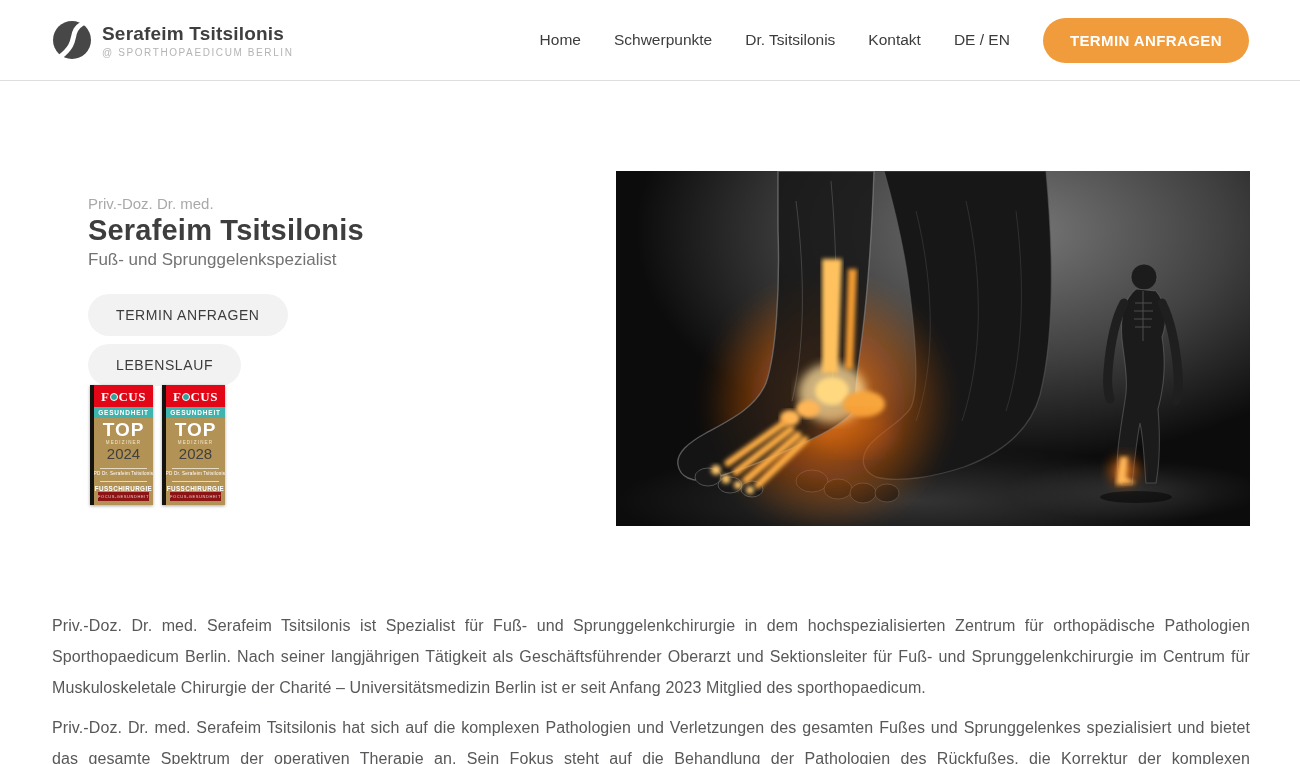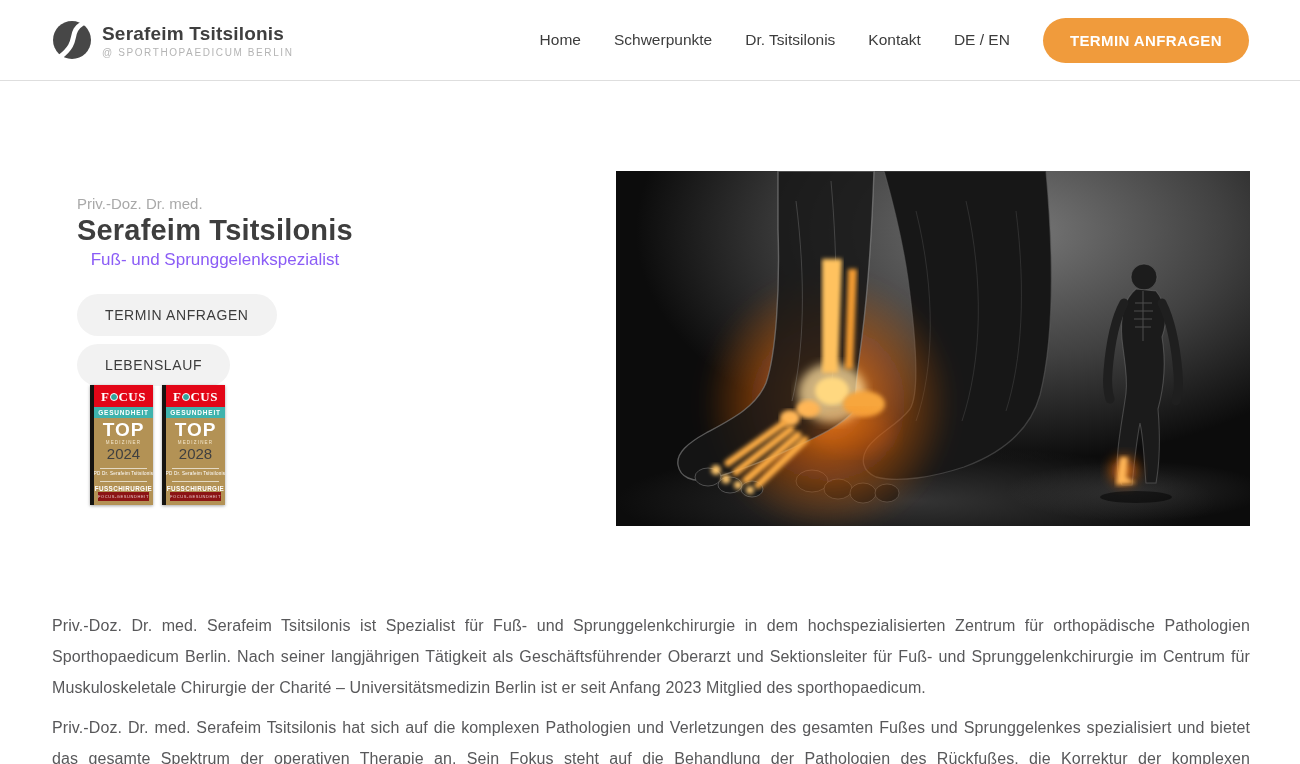--- a/index.html
+++ b/index.html
@@ -13,24 +13,24 @@
   .logo-mark { width:40px; height:40px; flex:0 0 auto; }
   .logo-text-title { font-size:19px; font-weight:700; color:#3f3f3f; letter-spacing:.2px; }
   .logo-text-sub { font-size:10px; color:#b4b4b4; letter-spacing:1.6px; margin-top:2px; }
   .nav { margin-left:auto; display:flex; align-items:flex-end; gap:33px; }
   .nav-item { font-size:15.5px; color:#3c3c3c; cursor:pointer; white-space:nowrap; }
   .cta-btn { margin-left:33px; background:#f09b3c; color:#fff; font-size:15px; font-weight:700;
     letter-spacing:.4px; border:none; border-radius:23px; padding:14px 27px; cursor:pointer; }
 
   
   .hero { position:relative; height:445px; }
-  .hero-text { position:absolute; left:77px; top:114px; }
+  .hero-text { position:absolute; left:88px; top:114px; }
   .eyebrow { font-size:15px; color:#a9a9a9; }
   .hero-title { font-size:29px; font-weight:600; color:#3e3e3e; margin-top:2px; letter-spacing:.2px; }
-  .hero-sub { font-size:17px; color:#8b5cf6; margin-top:3px;text-align:center; }
+  .hero-sub { font-size:17px; color:#737373; margin-top:3px; }
   .pill-btn { display:block; background:#f2f2f2; border:none; border-radius:21px;
     color:#3c3c3c; font-size:14px; letter-spacing:.6px; padding:13px 28px;
     cursor:pointer; font-family:inherit; }
   .pill-btn.first { margin-top:24px; }
   .pill-btn.second { margin-top:8px; }
 
   
   .badges { position:absolute; left:90px; top:304px; display:flex; gap:9px; }
   .badge { width:63px; height:120px; background:#b39255; border-left:4px solid #151310;
     box-shadow:0 1px 3px rgba(0,0,0,.35); display:flex; flex-direction:column; align-items:center;

